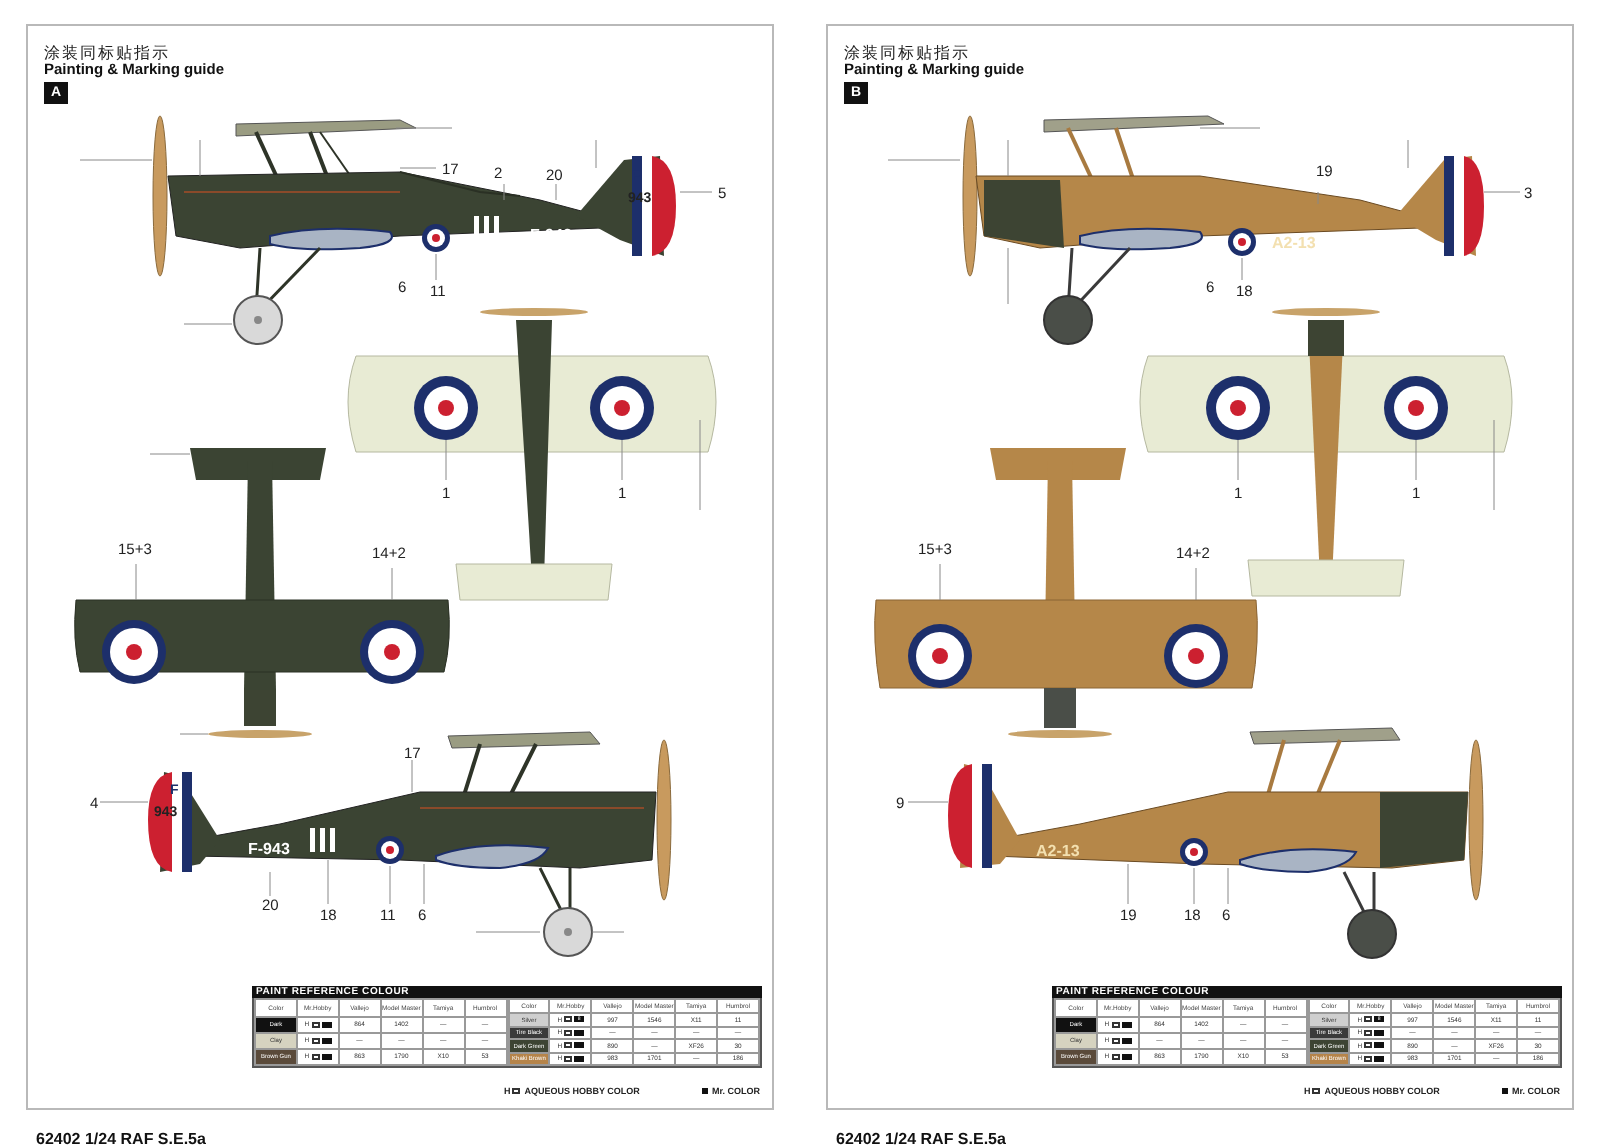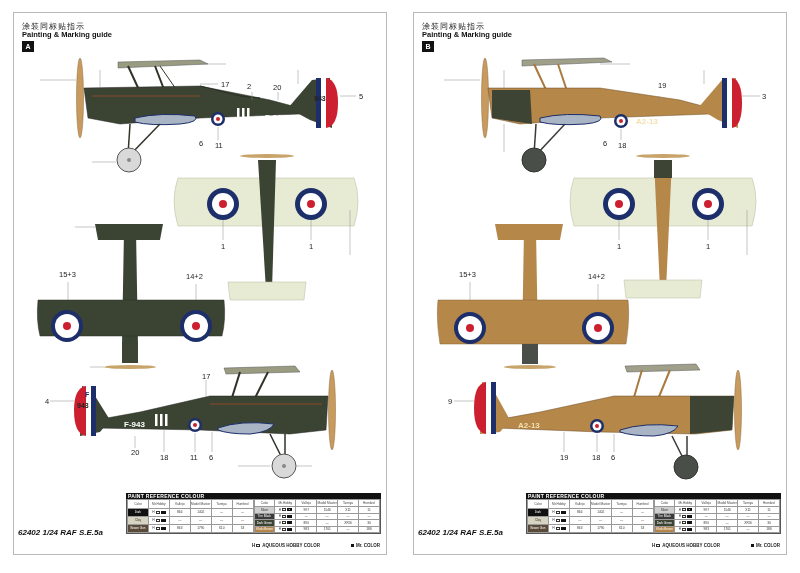--- a/index.html
+++ b/index.html
@@ -11,21 +11,21 @@
   .page.right { left: 400px; }
 
   .frame { position: absolute; left: 13px; top: 12px; width: 374px; height: 543px;
            border: 1px solid #b9b9b9; background: #fff; }
 
   .cn-title { position: absolute; left: 22px; top: 21px; font-size: 8px; color: #222; letter-spacing: 1px; font-family: "DejaVu Sans", sans-serif; }
   .en-title { position: absolute; left: 22px; top: 30px; font-size: 7.5px; font-weight: bold; color: #111; }
   .scheme-badge { position: absolute; left: 22px; top: 41px; width: 12px; height: 11px; background: #111; color: #fff;
                   font-size: 7px; font-weight: bold; text-align: center; line-height: 11px; }
 
-  .footer-title { position: absolute; left: 18px; top: 528px; font-size: 8px; font-weight: bold; color: #111; font-style: italic; }
+  .footer-title { position: absolute; left: 18px; top: 565px; font-size: 8px; font-weight: bold; color: #111; }
 
   svg.art { position: absolute; left: 0; top: 0; }
 
   .callout-num { position: absolute; font-size: 7.5px; color: #222; text-align: right; }
 
   .paint { position: absolute; left: 126px; top: 493px; width: 255px; }
   .paint-header { height: 6px; background: #111; color: #fff; font-size: 5px; font-weight: bold; line-height: 6px; padding-left: 2px; letter-spacing: 0.3px; }
   .paint-tables { display: flex; border: 0.6px solid #555; border-top: none; }
   .paint-table { width: 50%; border-collapse: collapse; table-layout: fixed; }
   .paint-table + .paint-table { border-left: 0.8px solid #444; }

